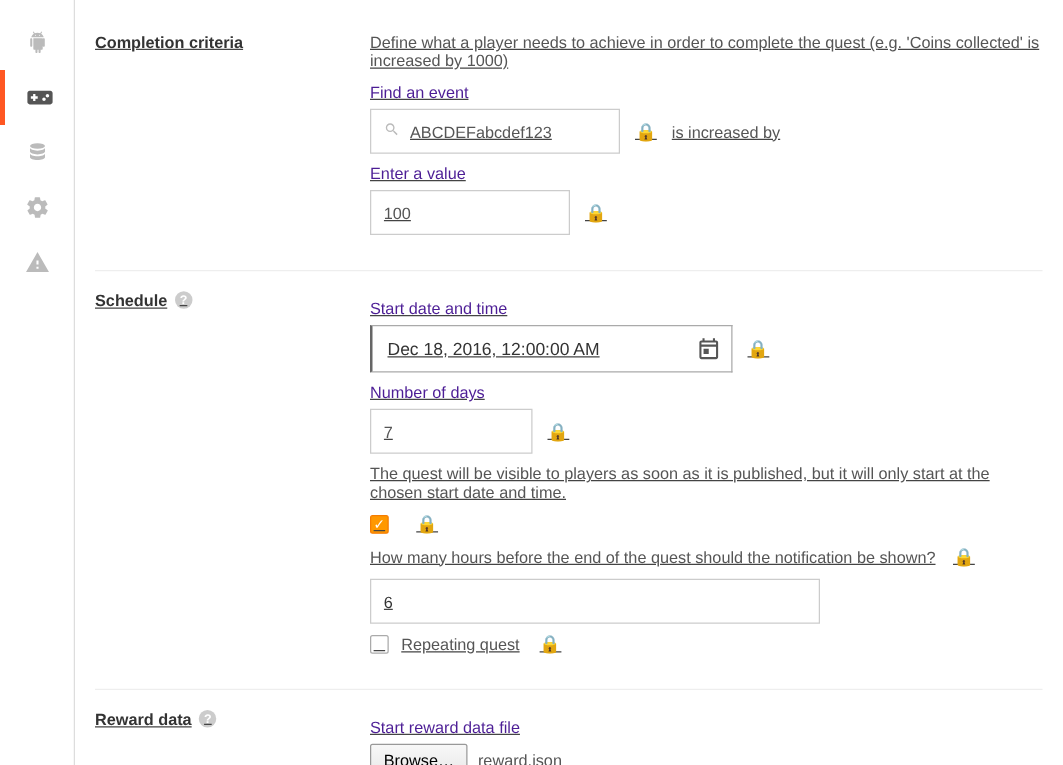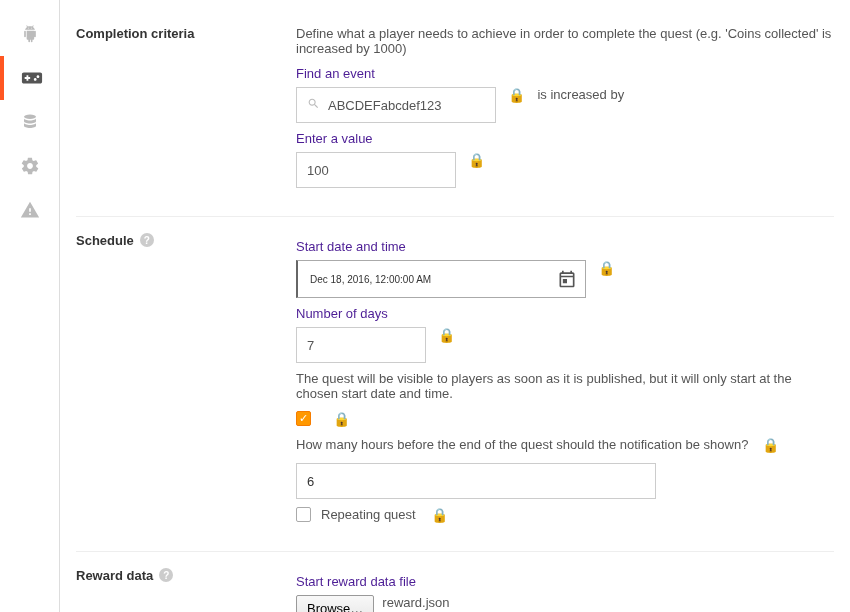--- a/index.html
+++ b/index.html
@@ -38,20 +38,21 @@
   .main {
     position: absolute;
     left: 60px; top: 0; right: 0; bottom: 0;
     overflow-y: auto;
     padding: 10px 16px 0 16px;
   }
   .section {
     display: flex;
     border-bottom: 1px solid #eee;
     padding: 16px 0 20px 0;
+    text-decoration: underline;
   }
   .section-label {
     width: 220px;
     flex-shrink: 0;
     font-weight: bold;
     color: #333;
     display:flex;
     align-items:flex-start;
   }
   .help-icon {
@@ -70,20 +71,21 @@
     color:#555;
   }
   .section-body p { margin-bottom: 10px; }
   .field-label {
     margin-top: 6px;
     margin-bottom: 6px;
     color:#4c1d95;
   }
   .row {
     display:flex;
+    align-items:center;
     gap:12px;
     margin-bottom:8px;
   }
   .input-box {
     border:1px solid #ccc;
     height:36px;
     display:flex;
     align-items:center;
     padding:0 10px;
     background:#fff;
@@ -100,21 +102,21 @@
   .date-box {
     border:1px solid #aaa;
     border-left:2px solid #666;
     height:38px;
     width:290px;
     display:flex;
     align-items:center;
     justify-content:space-between;
     padding:0 8px 0 12px;
     color:#333;
-    font-size:10px;
+    font-size:14px;
   }
   .check {
     width:15px;height:15px;
     border:1px solid #f57c00;
     background:#ff9800;
     display:inline-flex;
     align-items:center;justify-content:center;
     color:#fff;font-size:11px;
     margin-right:6px;
     cursor:pointer;

